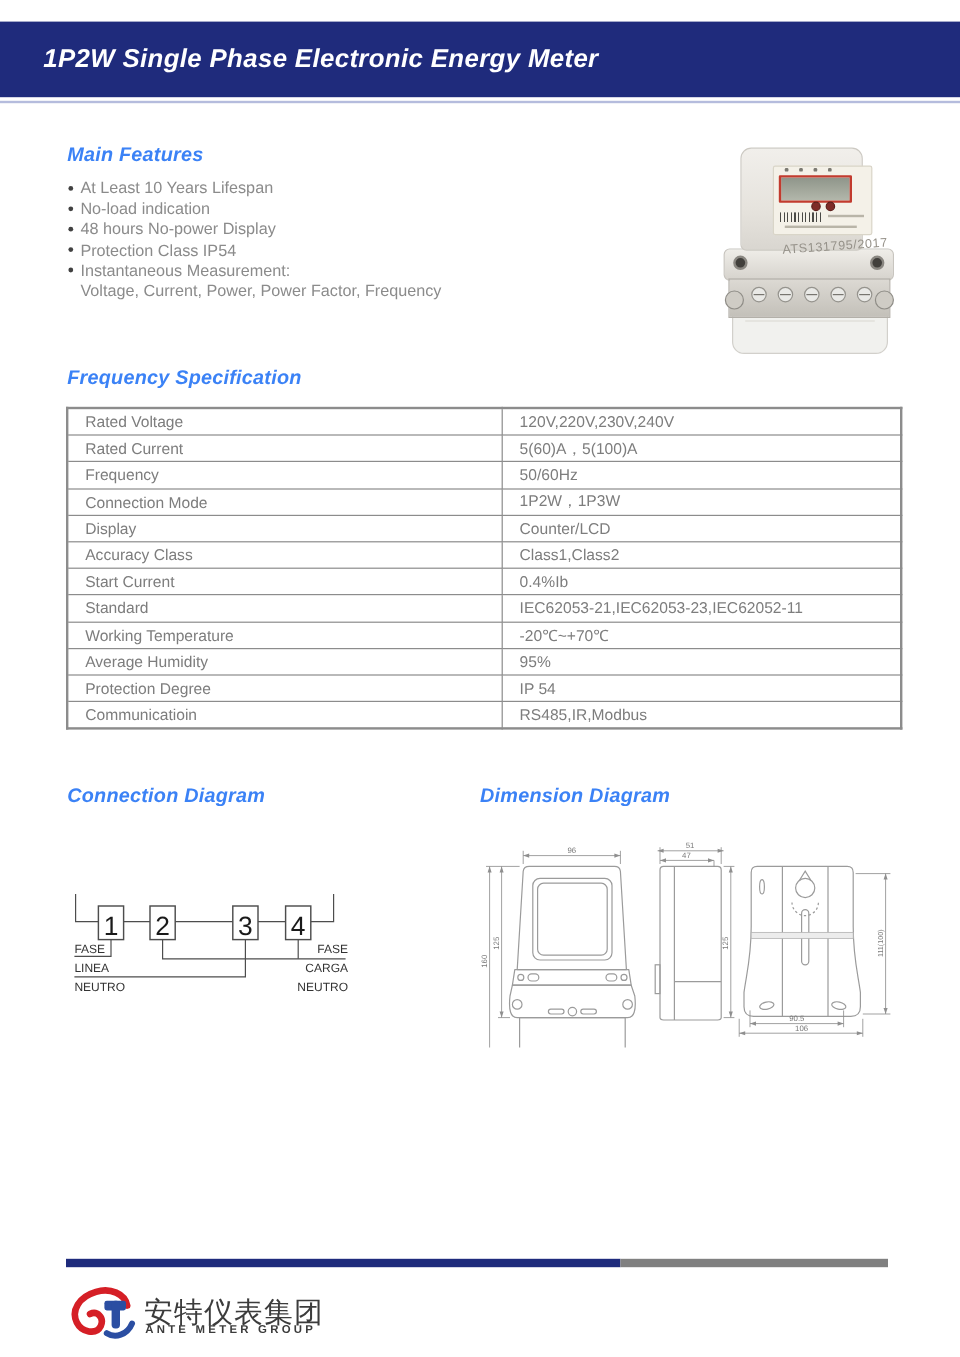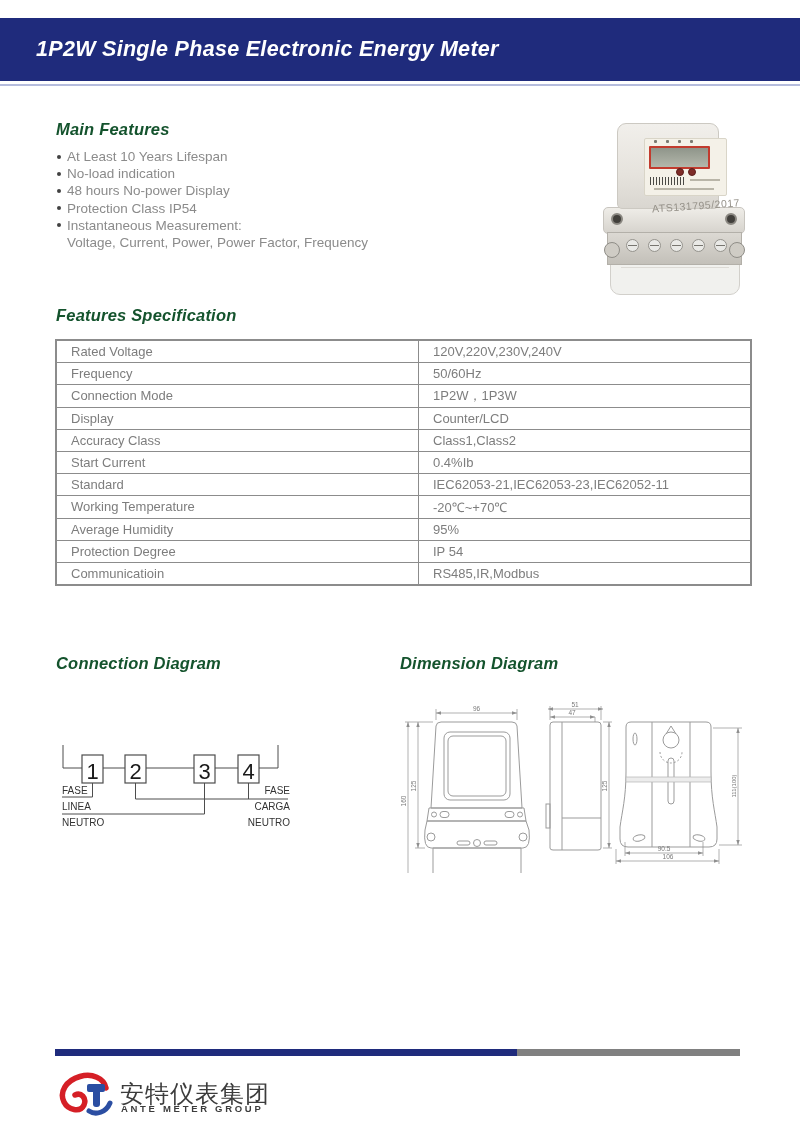--- a/index.html
+++ b/index.html
@@ -7,21 +7,21 @@
         font-family:"Liberation Sans",sans-serif;}
 
   
   .banner{position:absolute;left:0;top:18px;width:800px;height:63px;background:#1f2b7c;}
   .banner h1{margin:0;padding-left:36px;line-height:63px;font-size:21.5px;font-style:italic;
              font-weight:bold;color:#ffffff;letter-spacing:.3px;}
   .banner-underline{position:absolute;left:0;top:84px;width:800px;height:2px;background:#b5bcdd;}
 
   
   .sec-heading{position:absolute;font-size:16.5px;font-style:italic;font-weight:bold;
-               color:#14532d;letter-spacing:.2px;}
+               color:#3b82f6;letter-spacing:.2px;}
 
   
   .features{position:absolute;left:56px;top:148px;width:380px;list-style:none;margin:0;padding:0;}
   .features li{position:relative;padding-left:11px;font-size:13.5px;line-height:17.2px;color:#8b8b8b;}
   .features li::before{content:"";position:absolute;left:1px;top:6.5px;width:4px;height:4px;
                        border-radius:50%;background:#414141;}
   .features li.cont::before{display:none;}
 
   
   .meter{position:absolute;left:601px;top:117px;width:144px;height:177px;}
@@ -120,26 +120,30 @@
       <div class="m-lcd"></div>
       <div class="m-btn" style="left:58px;top:44px;"></div>
       <div class="m-btn" style="left:70px;top:44px;"></div>
       <div class="m-barcode"></div>
       <div class="m-textbar" style="left:72px;top:55px;width:30px;"></div>
       <div class="m-textbar" style="left:36px;top:64px;width:60px;"></div>
       <div class="m-serial">ATS131795/2017</div>
     </div>
   </div>
 
-  <div class="sec-heading" style="left:56px;top:306px;">Features Specification</div>
+  <div class="sec-heading" style="left:56px;top:306px;">Frequency Specification</div>
   <table class="spec-table">
     <tbody>
         <tr>
           <td class="c1">Rated Voltage</td>
           <td>120V,220V,230V,240V</td>
+        </tr>
+    <tr>
+          <td class="c1">Rated Current</td>
+          <td>5(60)A，5(100)A</td>
         </tr>
     <tr>
           <td class="c1">Frequency</td>
           <td>50/60Hz</td>
         </tr>
     <tr>
           <td class="c1">Connection Mode</td>
           <td>1P2W，1P3W</td>
         </tr>
     <tr>

